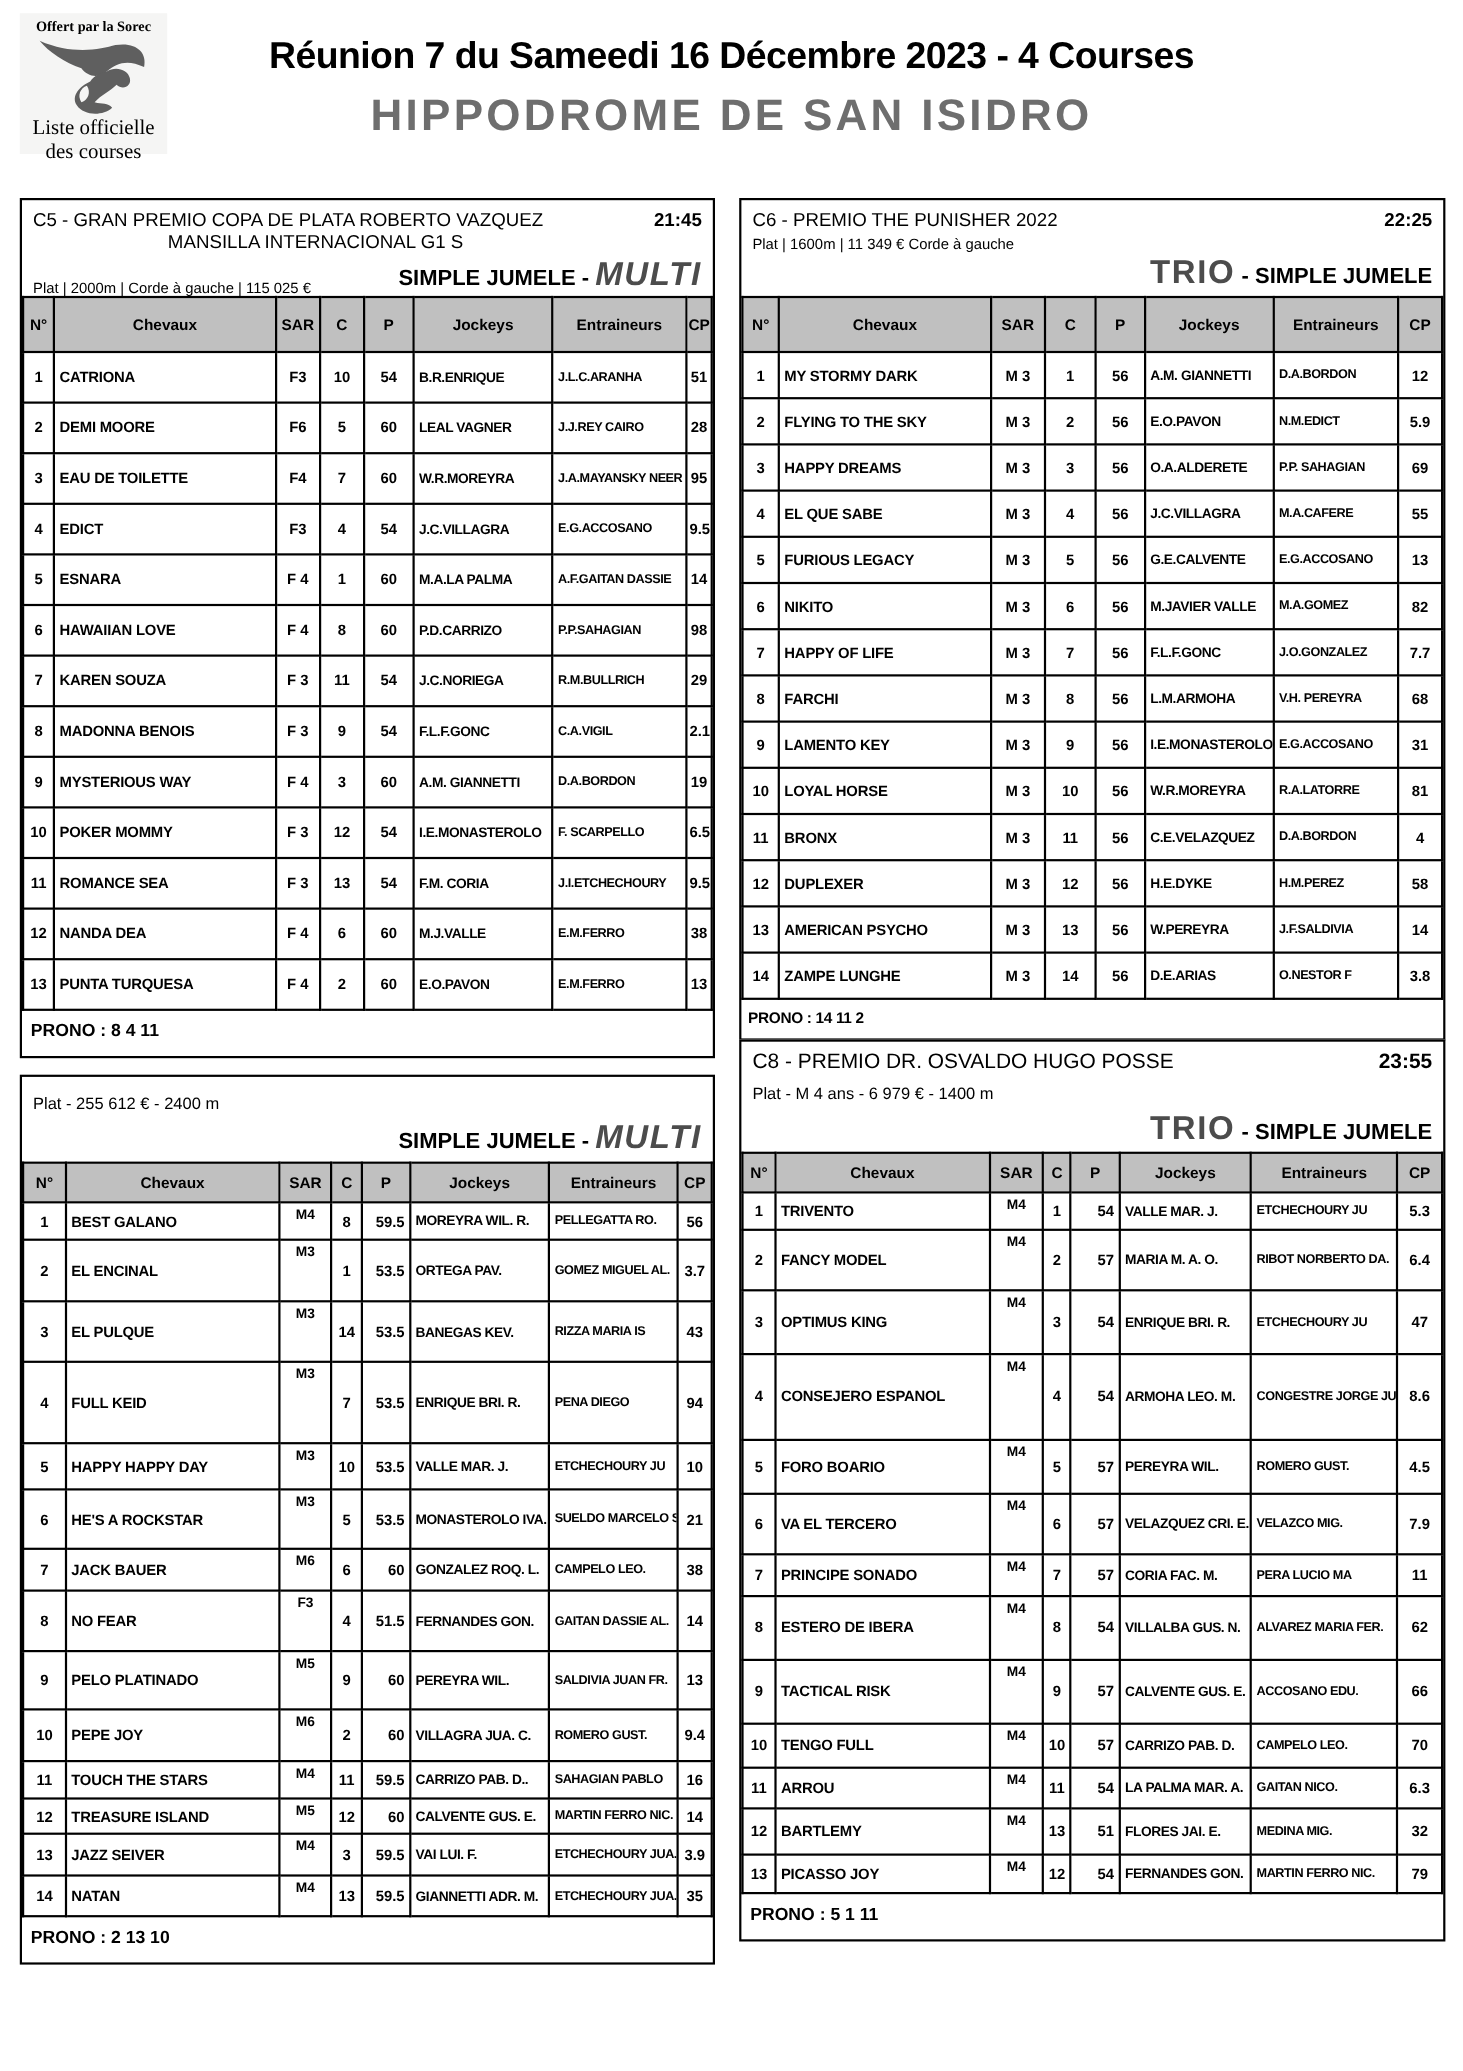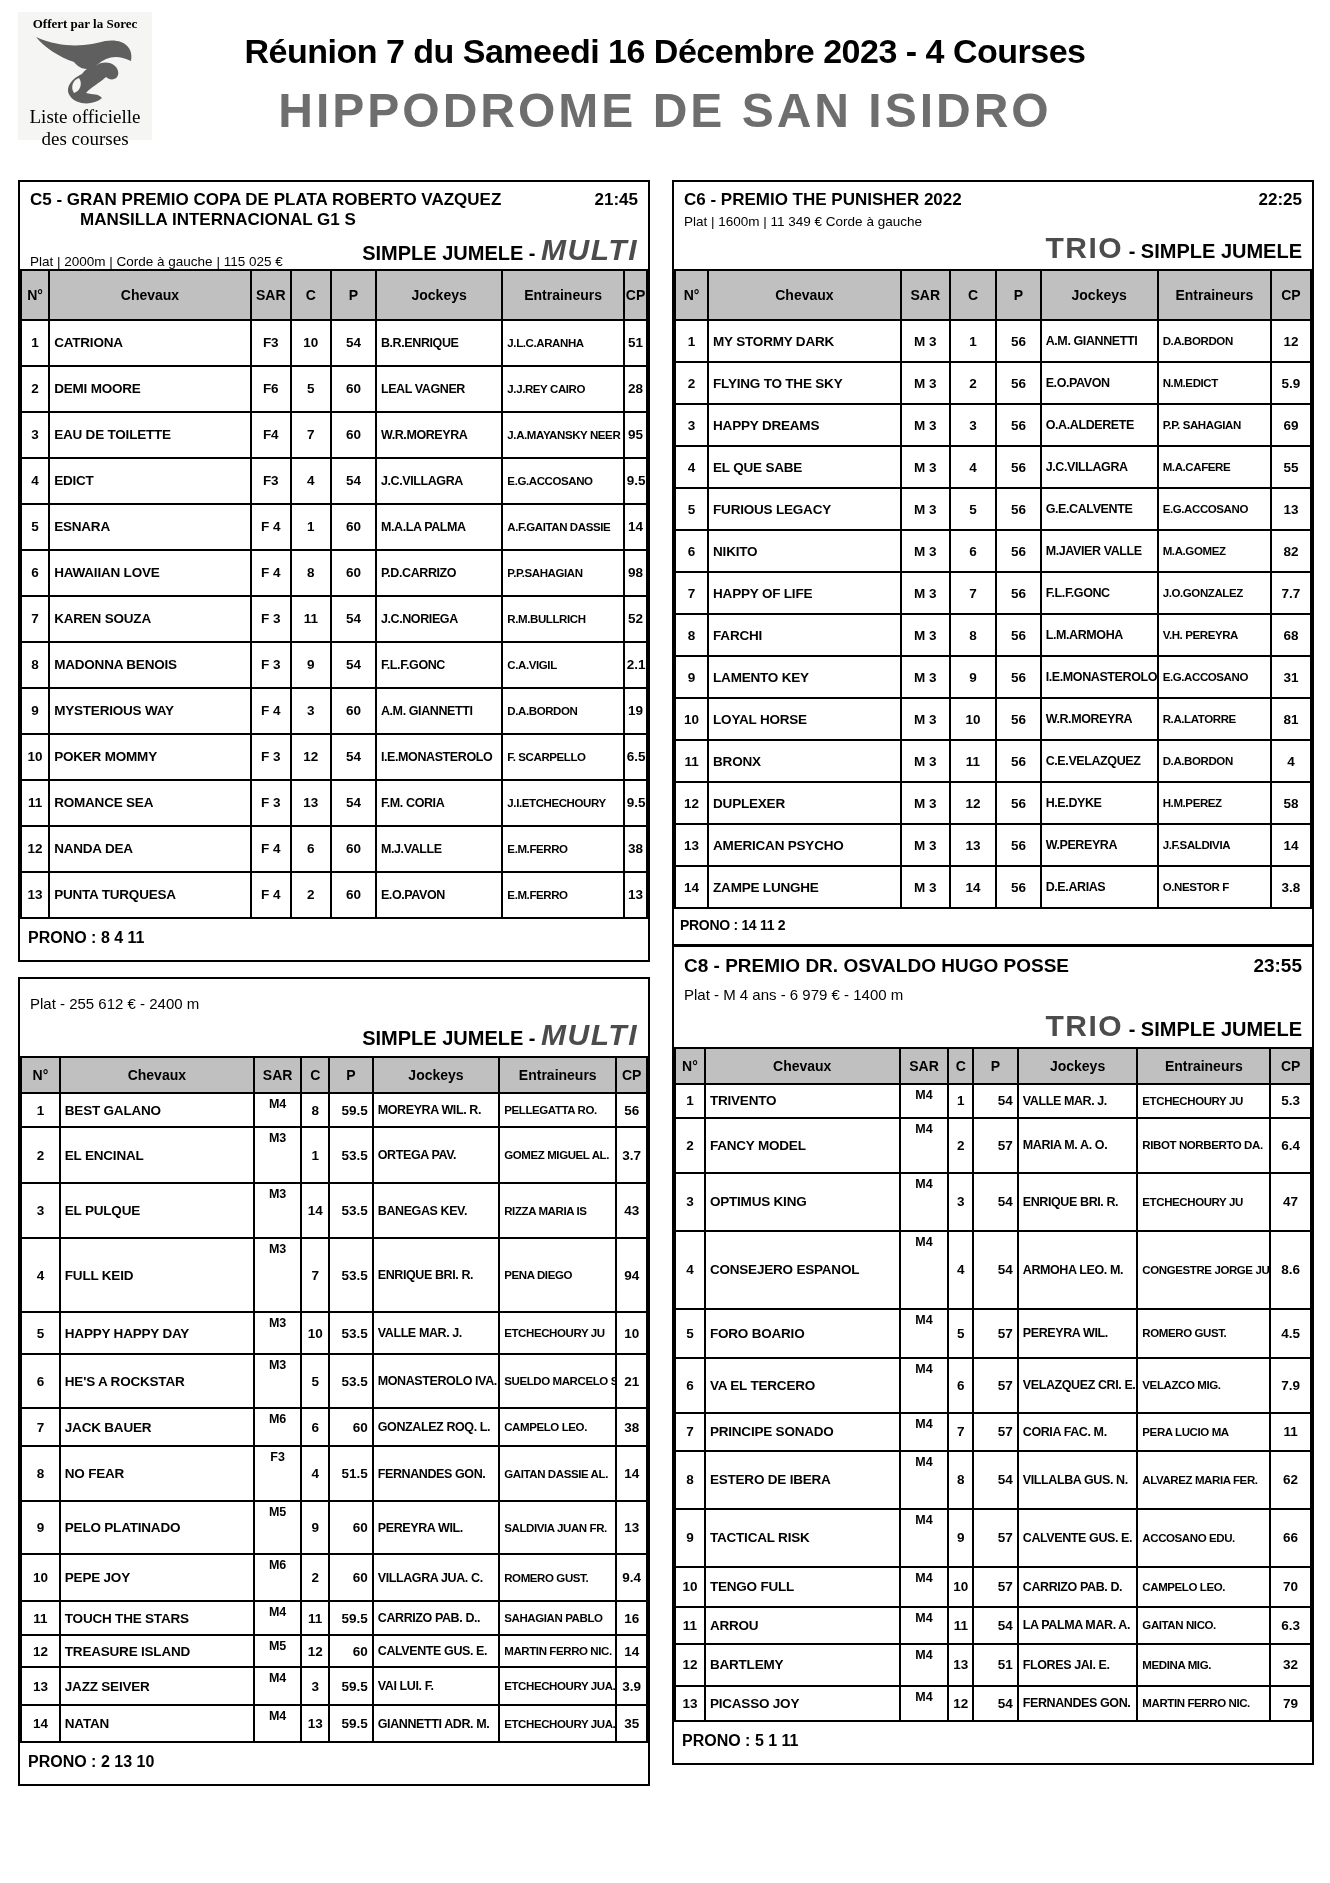--- a/index.html
+++ b/index.html
@@ -3,37 +3,37 @@
 <meta charset="utf-8">
 <style>
   html,body{margin:0;padding:0;}
   body{
     width:1330px;height:1883px;position:relative;background:#fff;
     font-family:"Liberation Sans", sans-serif;color:#000;
   }
   
   .page-header{position:absolute;left:0;top:20px;width:100%;text-align:center;}
   .page-title{font-size:34px;font-weight:bold;margin:12px;letter-spacing:-0.5px;}
-  .page-subtitle{font-size:48px;font-weight:bold;color:#6e6e6e;margin:10px 0 0;letter-spacing:3px;}
+  .page-subtitle{font-size:40px;font-weight:bold;color:#6e6e6e;margin:10px 0 0;letter-spacing:3px;}
   .logo{
     position:absolute;left:18px;top:12px;width:134px;height:128px;background:#f5f5f4;
     text-align:center;font-family:"Liberation Serif", serif;
   }
   .logo-top{font-size:13px;font-weight:bold;padding-top:4px;}
   .logo-bottom{font-size:19px;line-height:1.15;}
   .logo svg{display:block;margin:2px auto 0;}
   
   .race{position:absolute;border:2px solid #000;background:#fff;box-sizing:border-box;}
   #race-c5{left:18px;top:180px;width:632px;}
   #race-c6{left:672px;top:180px;width:642px;}
   #race-c7{left:18px;top:977px;width:632px;}
   #race-c8{left:672px;top:945px;width:642px;}
   .race-head{padding:8px 10px 0;}
   .title-row{display:flex;justify-content:space-between;align-items:flex-start;}
-  .title{font-weight:bold;font-size:17px;line-height:1.2;}
+  .title{font-weight:normal;font-size:17px;line-height:1.2;text-align:center;}
   .title .indent{padding-left:50px;}
   .time{font-weight:bold;font-size:17px;white-space:nowrap;padding-left:6px;}
   #race-c7 .title{font-size:15px;letter-spacing:-0.4px;}
   #race-c8 .title{font-size:19px;}
   #race-c8 .time{font-size:19px;}
   .info{font-size:13.5px;margin-top:4px;}
   #race-c7 .info,#race-c8 .info{font-size:15px;margin-top:8px;}
   .bet{text-align:right;margin:2px 0 4px;white-space:nowrap;}
   .bet-plain{font-size:20px;font-weight:bold;}
   .bet-big{font-size:30px;font-weight:bold;color:#4c4c4c;letter-spacing:1.5px;}
@@ -186,21 +186,21 @@
           <td class="col-7">98</td>
         </tr>
         <tr style="height: 46px;">
           <td class="col-0">7</td>
           <td class="col-1">KAREN SOUZA</td>
           <td class="col-2">F 3</td>
           <td class="col-3">11</td>
           <td class="col-4">54</td>
           <td class="col-5">J.C.NORIEGA</td>
           <td class="col-6">R.M.BULLRICH</td>
-          <td class="col-7">52</td>
+          <td class="col-7">29</td>
         </tr>
         <tr style="height: 46px;">
           <td class="col-0">8</td>
           <td class="col-1">MADONNA BENOIS</td>
           <td class="col-2">F 3</td>
           <td class="col-3">9</td>
           <td class="col-4">54</td>
           <td class="col-5">F.L.F.GONC</td>
           <td class="col-6">C.A.VIGIL</td>
           <td class="col-7">2.1</td>

